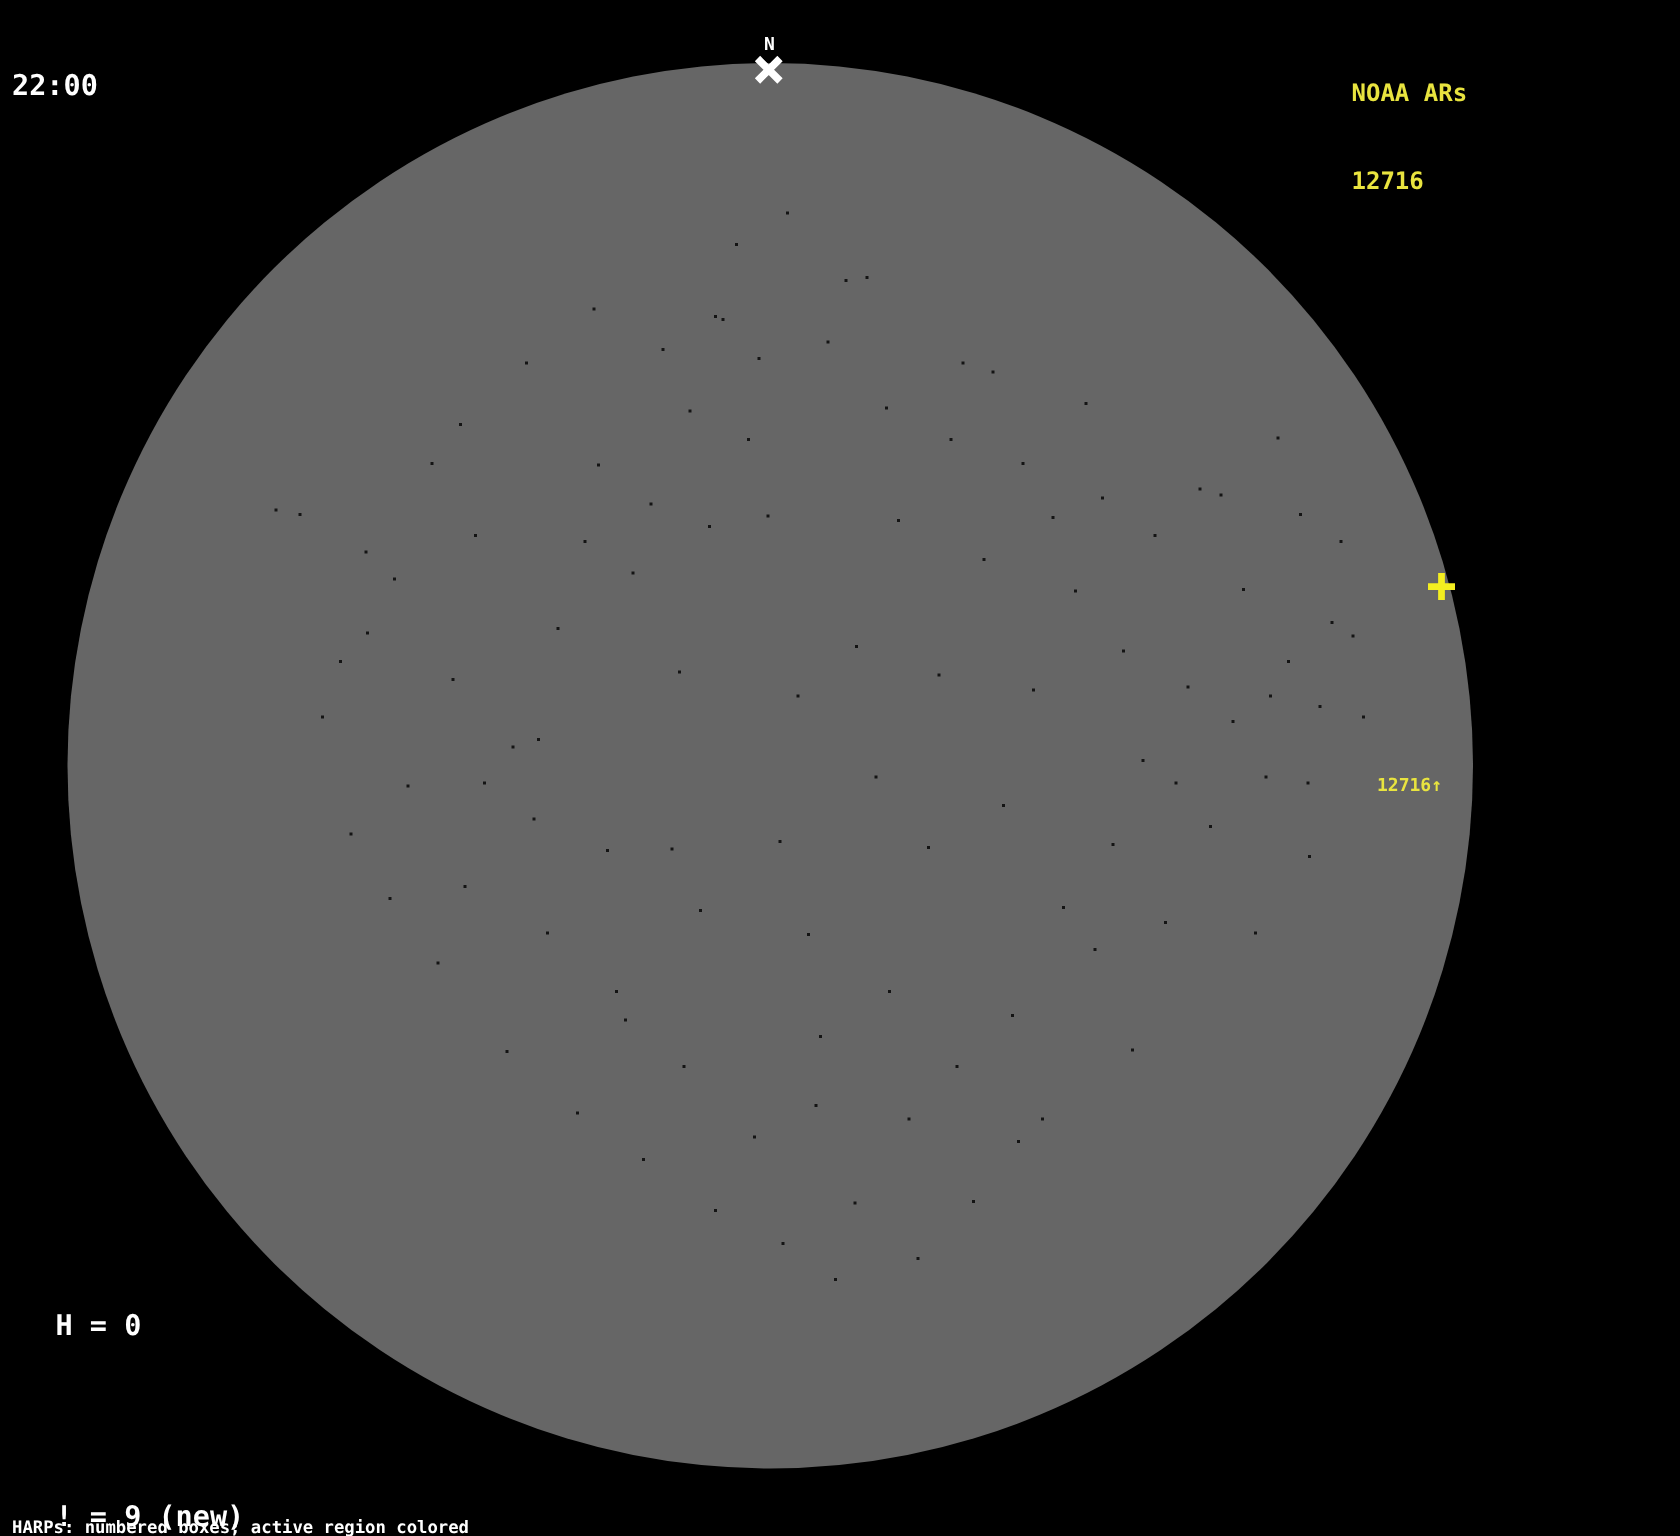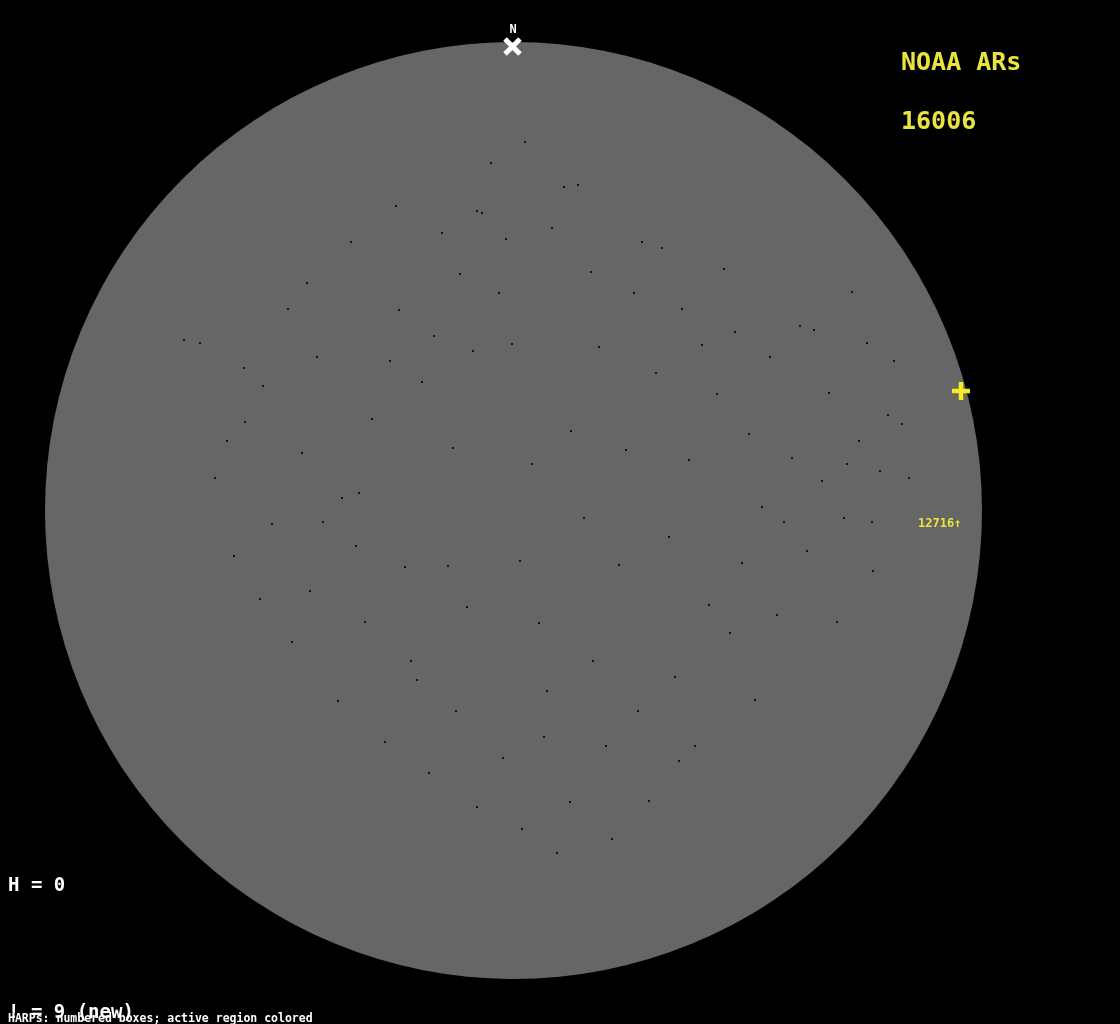--- a/index.html
+++ b/index.html
@@ -23,21 +23,21 @@
 
   .title-block {
     position: absolute; left: 8px; top: 9px;
     color: var(--white, #fff);
     font-size: 19px; line-height: 19.5px; font-weight: bold;
     white-space: pre;
   }
   .col-noaa {
     position: absolute; left: 901px; top: 13px;
     color: var(--noaa-yellow, #e9e43f);
-    font-size: 25px; line-height: 19.5px; font-weight: bold;
+    font-size: 16px; line-height: 19.5px; font-weight: bold;
     white-space: pre;
   }
   .col-harp {
     position: absolute; left: 1017px; top: 13px;
     color: var(--white, #fff);
     font-size: 19px; line-height: 19.5px; font-weight: bold;
     white-space: pre;
   }
   .north-label {
     position: absolute; left: 500px; top: 23px; width: 26px;
@@ -54,21 +54,21 @@
     color: var(--noaa-yellow, #e9e43f);
     font-size: 12px; font-weight: bold; line-height: 14px;
     white-space: pre;
   }
   .legend-block {
     position: absolute; left: 8px; top: 831px;
     color: var(--white, #fff);
     font-size: 19px; font-weight: bold;
     white-space: pre;
   }
-  .legend-line { height: 19.4px; line-height: 19.4px; }
+  .legend-line { height: 19.4px; line-height: 19.4px; margin-left: 29px; }
   .footer-block {
     position: absolute; left: 8px; top: 990px;
     color: var(--white, #fff);
     font-size: 11.5px; line-height: 11.5px;
     white-space: pre;
   }
   .footer-line { height: 11.5px; font-weight: bold; }
 </style>
 </head>
 <body>
@@ -188,25 +188,26 @@
       <div class="noise-dot" style="left: 502px; top: 757px;"></div>
       <div class="noise-dot" style="left: 546px; top: 690px;"></div>
       <div class="noise-dot" style="left: 592px; top: 660px;"></div>
       <div class="noise-dot" style="left: 637px; top: 710px;"></div>
       <div class="noise-dot" style="left: 678px; top: 760px;"></div>
       <div class="noise-dot" style="left: 309px; top: 590px;"></div>
       <div class="noise-dot" style="left: 355px; top: 545px;"></div>
     </div>
 
   <div class="title-block">
+    <div>22:00</div>
   </div>
 
   <div class="col-noaa">
     <div>NOAA ARs</div>
-    <div>16006</div>
+    <div>12716</div>
   </div>
 
 
   <div class="north-label">N</div>
 
   <svg class="north-x" width="21" height="19" viewBox="0 0 21 19">
     <path d="M3 2 L18 17 M18 2 L3 17"></path>
   </svg>
 
   <svg class="ar-cross" width="18" height="18" viewBox="0 0 18 18">

